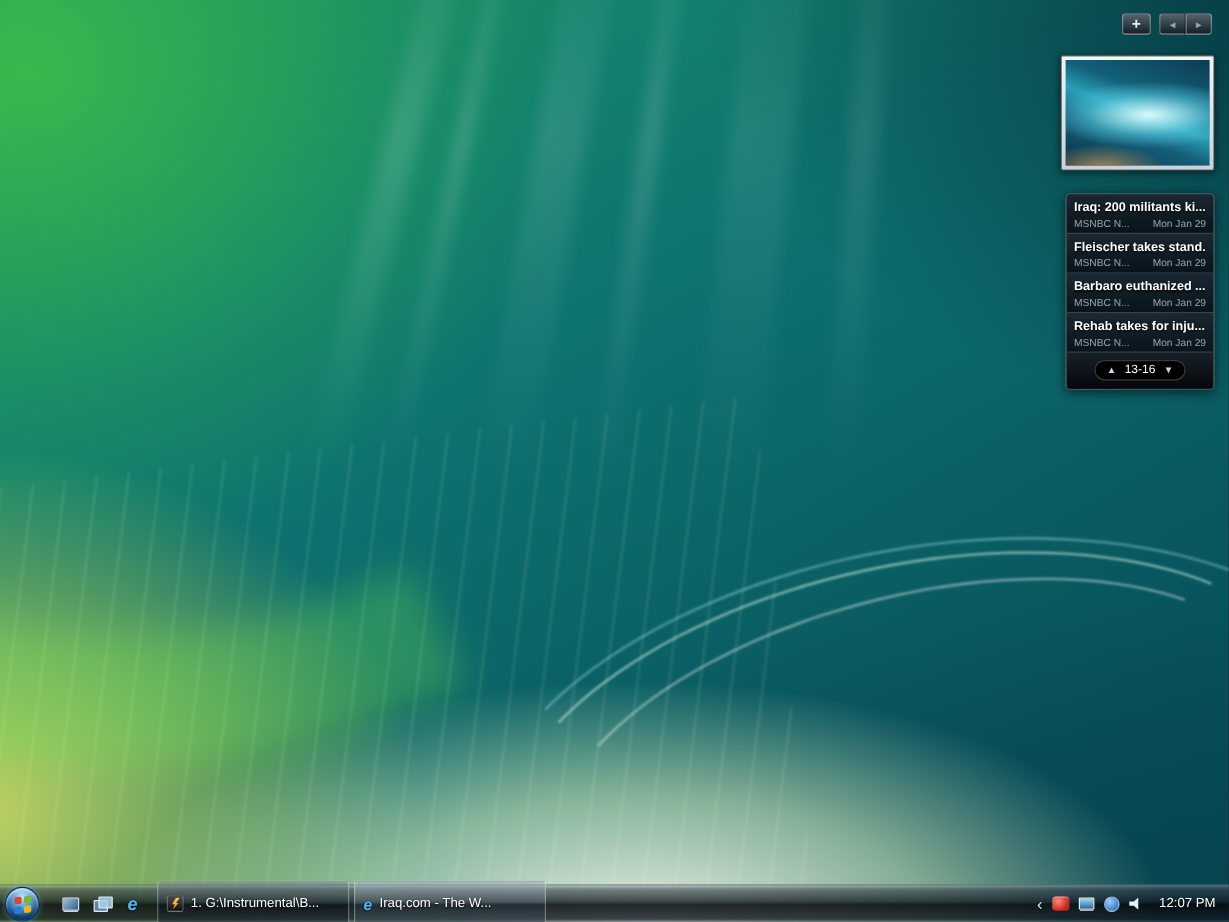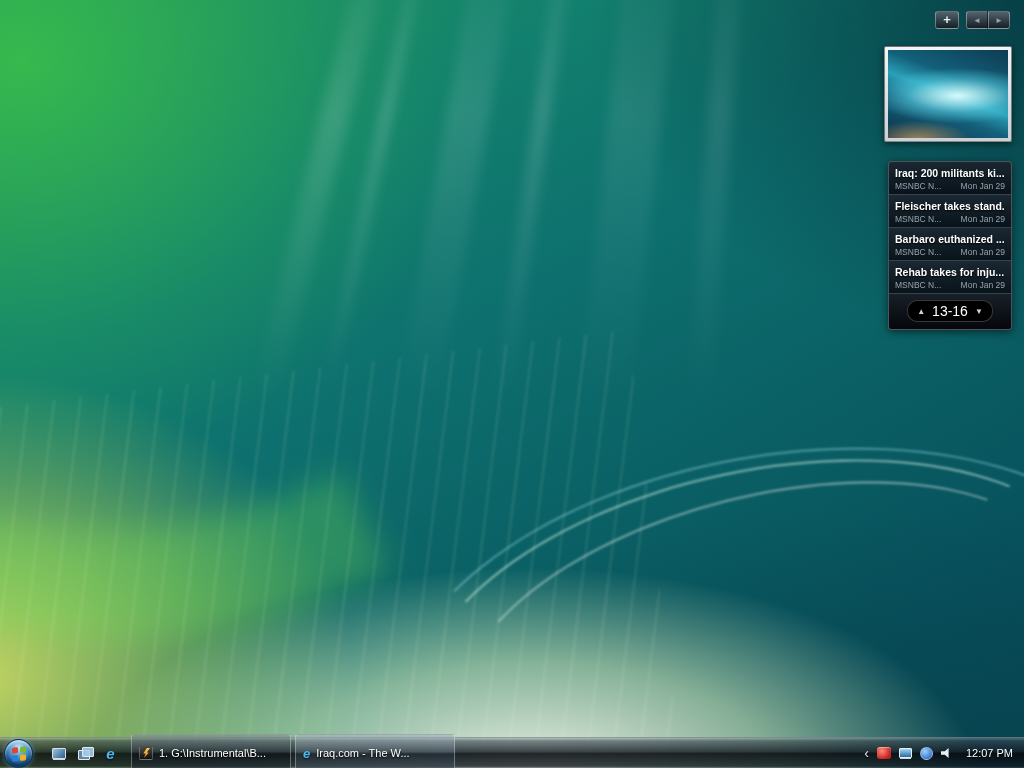--- a/index.html
+++ b/index.html
@@ -70,21 +70,21 @@
     background:linear-gradient(to bottom, rgba(76,92,108,0.28), rgba(10,14,20,0.10)); }
   .feed-title { color:#ffffff; font-size:10.5px; font-weight:bold; white-space:nowrap; overflow:hidden;
     text-shadow:0 1px 2px #000; }
   .feed-meta { display:flex; justify-content:space-between; color:#9ba3ab; font-size:8.5px; margin-top:2px; }
   .feed-pager { padding:6px 0 7px; display:flex; justify-content:center;
     background:linear-gradient(to bottom, rgba(32,38,46,0.65), rgba(4,6,10,0.95)); }
   .pill { display:flex; align-items:center; gap:7px; background:#000; border-radius:10px;
     padding:2px 9px; border:1px solid rgba(255,255,255,0.22); }
   .pill button { background:none; border:none; color:#cfd5da; font-size:8px; padding:0; cursor:pointer;
     font-family:"Liberation Sans", sans-serif; }
-  .pill .plabel { color:#fff; font-size:14px; }
+  .pill .plabel { color:#fff; font-size:10px; }
 
   
   .taskbar { position:absolute; left:0; right:0; bottom:0; height:31px; display:flex; align-items:center; z-index:5;
     background:linear-gradient(to bottom, rgba(150,162,172,0.45) 0%, rgba(58,68,80,0.60) 10%,
       rgba(20,26,34,0.78) 45%, rgba(4,7,11,0.86) 52%, rgba(18,24,32,0.80) 94%, rgba(62,72,82,0.55) 100%);
     border-top:1px solid rgba(255,255,255,0.28); }
   .start-orb { width:29px; height:29px; border-radius:50%; margin:0 3px 0 4px; position:relative;
     border:1px solid rgba(10,40,70,0.8); cursor:pointer; flex:none;
     background:radial-gradient(circle at 50% 28%, #c4e6ff 0%, #5aa0d8 35%, #1c5a96 70%, #0a3560 100%);
     box-shadow:inset 0 2px 3px rgba(255,255,255,0.75), inset 0 -3px 5px rgba(0,30,60,0.65), 0 0 5px rgba(120,200,255,0.45); }

